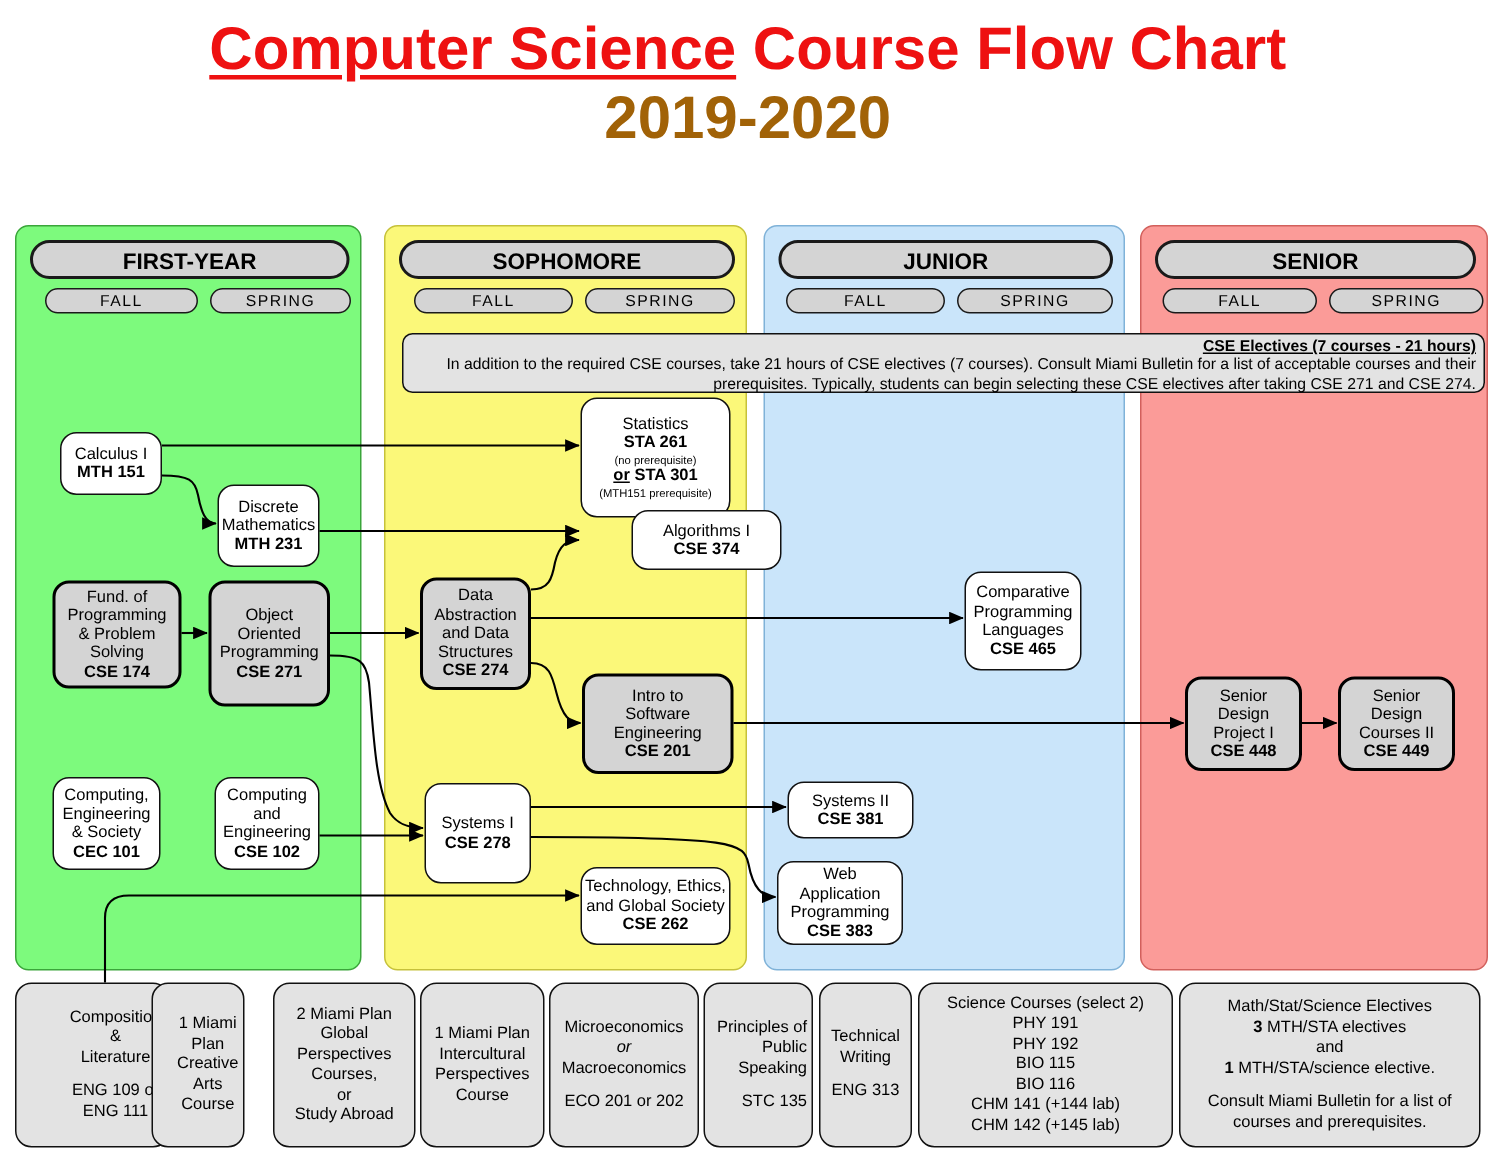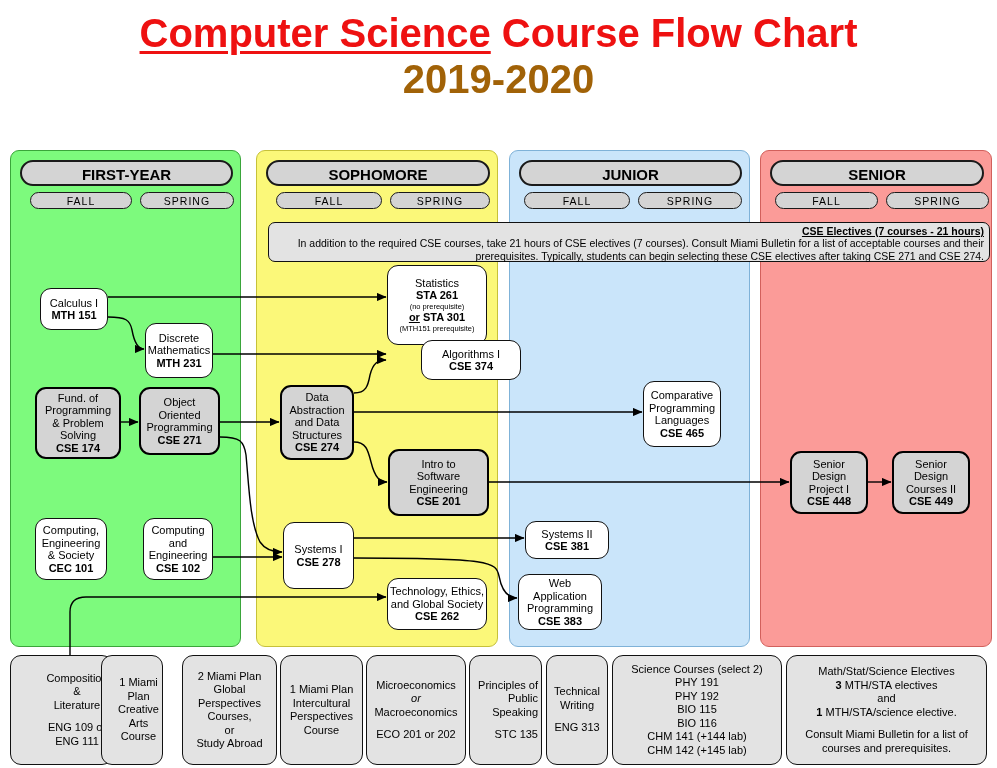--- a/index.html
+++ b/index.html
@@ -150,21 +150,21 @@
   </div>
 
   <div class="course shaded" id="c-cse174" style="left:35px;top:387px;width:86px;height:72px;">
     <span>Fund. of</span>
     <span>Programming</span>
     <span>&amp; Problem</span>
     <span>Solving</span>
     <span class="code">CSE 174</span>
   </div>
 
-  <div class="course shaded" id="c-cse271" style="left:139px;top:387px;width:81px;height:68px;">
+  <div class="course shaded" id="c-cse271" style="left:139px;top:387px;width:81px;height:84px;">
     <span>Object</span>
     <span>Oriented</span>
     <span>Programming</span>
     <span class="code">CSE 271</span>
   </div>
 
   <div class="course" id="c-cec101" style="left:35px;top:518px;width:72px;height:62px;">
     <span>Computing,</span>
     <span>Engineering</span>
     <span>&amp; Society</span>

